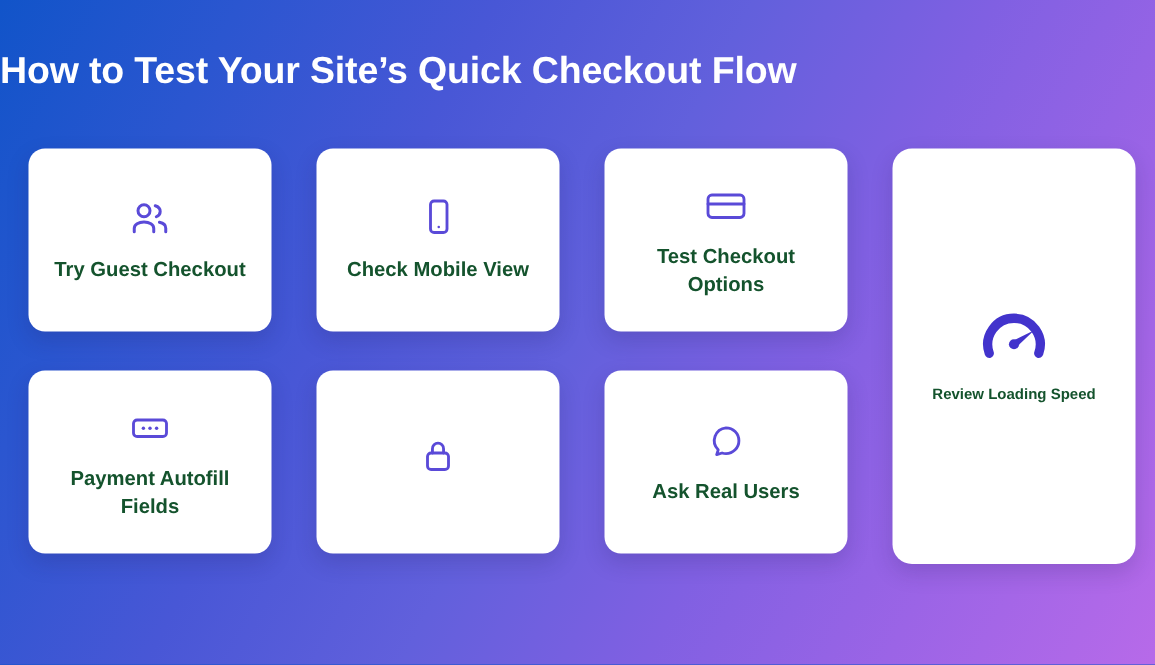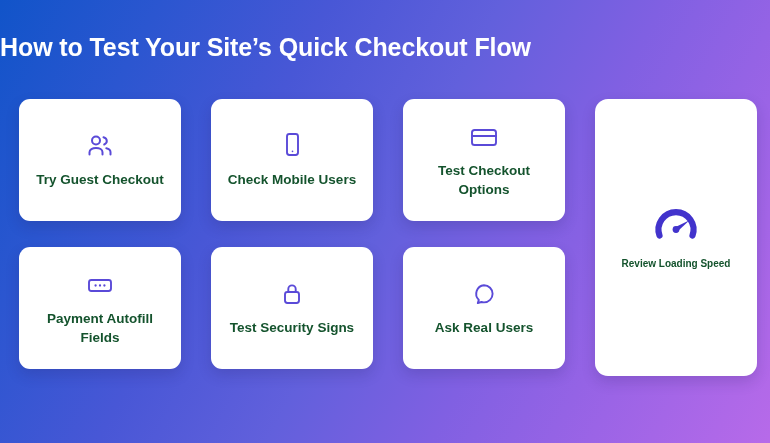--- a/index.html
+++ b/index.html
@@ -126,21 +126,21 @@
       <div class="card-label">Try Guest Checkout</div>
     </div>
 
     <div class="card small c2">
       <div class="icon-wrap">
         <svg width="20" height="28" viewBox="0 0 20 28" fill="none" stroke="#5a4ad8" stroke-width="1.9" stroke-linecap="round" stroke-linejoin="round">
           <rect x="5" y="2" width="11" height="21" rx="2.4"></rect>
           <circle cx="10.5" cy="19.3" r="0.85" fill="#5a4ad8" stroke="none"></circle>
         </svg>
       </div>
-      <div class="card-label">Check Mobile Users</div>
+      <div class="card-label">Check Mobile View</div>
     </div>
 
     <div class="card small c3">
       <div class="icon-wrap">
         <svg width="28" height="22" viewBox="0 0 28 22" fill="none" stroke="#5a4ad8" stroke-width="1.9" stroke-linecap="round" stroke-linejoin="round">
           <rect x="2" y="4" width="24" height="15" rx="2.6"></rect>
           <path d="M2 10h24"></path>
         </svg>
       </div>
       <div class="card-label">Test Checkout Options</div>
@@ -158,21 +158,20 @@
       <div class="card-label">Payment Autofill Fields</div>
     </div>
 
     <div class="card small c5">
       <div class="icon-wrap">
         <svg width="22" height="26" viewBox="0 0 22 26" fill="none" stroke="#5a4ad8" stroke-width="1.9" stroke-linecap="round" stroke-linejoin="round">
           <rect x="4" y="11" width="14" height="11" rx="2.4"></rect>
           <path d="M7.3 11V8.1a3.7 3.7 0 0 1 7.4 0V11"></path>
         </svg>
       </div>
-      <div class="card-label">Test Security Signs</div>
     </div>
 
     <div class="card small c6">
       <div class="icon-wrap">
         <svg width="24" height="24" viewBox="0 0 24 24" fill="none" stroke="#5a4ad8" stroke-width="1.9" stroke-linecap="round" stroke-linejoin="round">
           <path d="M12 3.2a8.6 8.6 0 0 1 0 17.2c-.9 0-1.8-.14-2.6-.4l-3.6 1.1 1-3.2A8.6 8.6 0 0 1 12 3.2z"></path>
         </svg>
       </div>
       <div class="card-label">Ask Real Users</div>
     </div>

